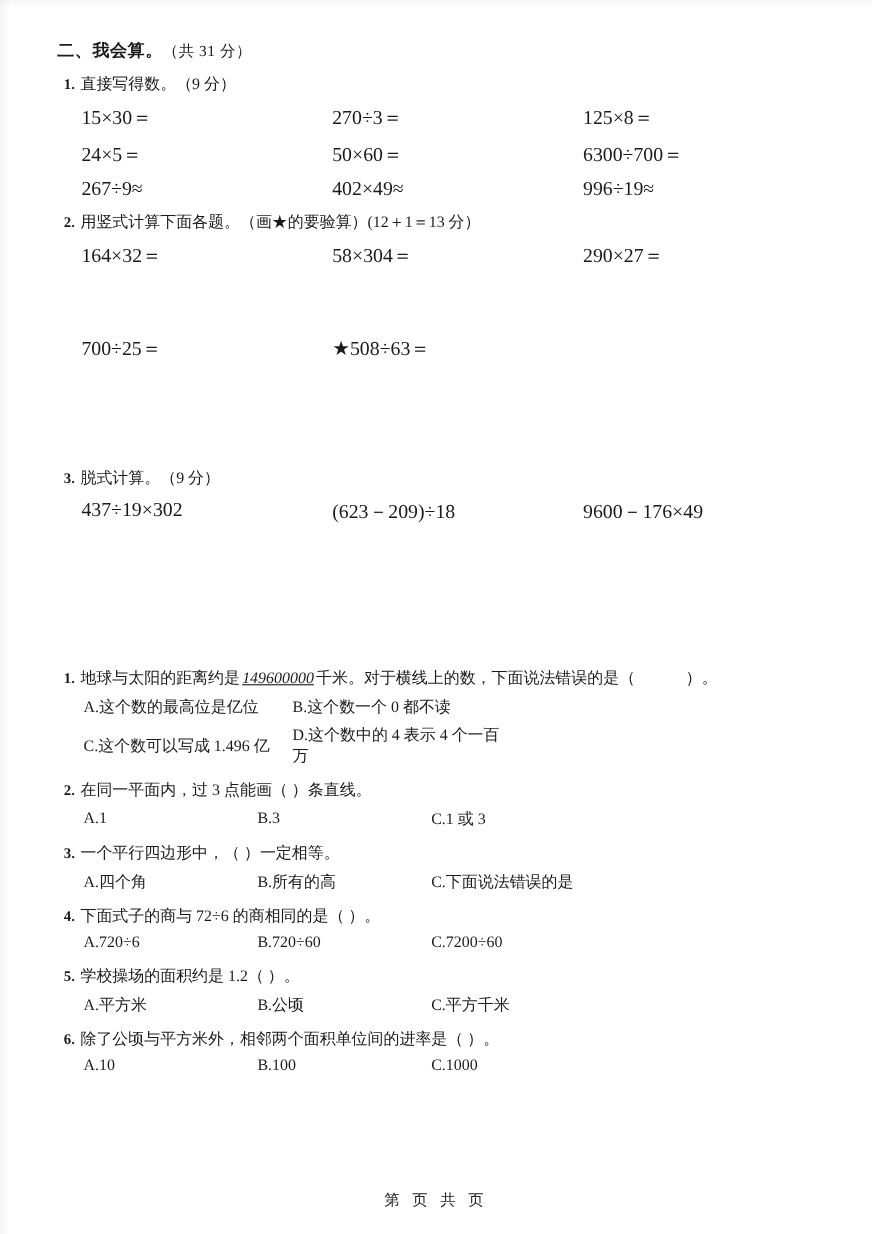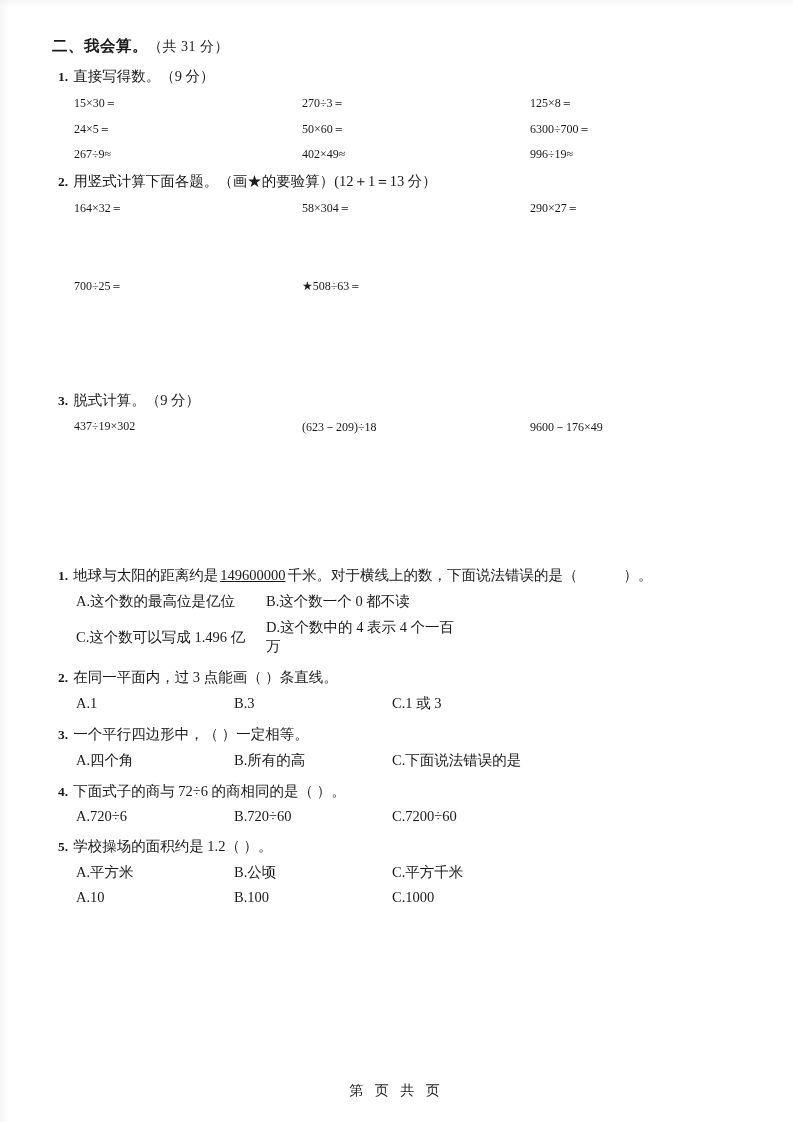--- a/index.html
+++ b/index.html
@@ -54,21 +54,21 @@
   .q-num {
     font-weight: bold;
     font-size: 13.5px;
     margin-right: 5px;
   }
   .q-text { }
 
   .row3 {
     display: flex;
     margin: 9px 0 0 34px;
-    font-size: 12px;
+    font-size: 18px;
   }
   .row3 .cell {
     width: 228px;
     flex: 0 0 228px;
   }
   .spacer-lg { height: 86px; }
 
   .gap-after-vertical { height: 52px; }
 
   .choice-row {
@@ -87,20 +87,21 @@
   .mc-q {
     font-size: 14.5px;
     margin: 12px 0 0 18px;
   }
   .mc-q .q-num {
     font-weight: bold;
   }
   .underlined {
     text-decoration: underline;
     padding: 0 2px;
+    font-style: italic;
   }
   .blank-paren {
     display: inline-block;
     min-width: 46px;
   }
 
   .footer {
     position: absolute;
     left: 0;
     right: 0;
@@ -217,20 +218,23 @@
 
   <div class="mc-q">
     <span class="q-num">5.</span><span>学校操场的面积约是 1.2（        ）。</span>
   </div>
   <div class="choice-row">
     <div class="ch">A.平方米</div>
     <div class="ch">B.公顷</div>
     <div class="ch">C.平方千米</div>
   </div>
 
+  <div class="mc-q">
+    <span class="q-num">6.</span><span>除了公顷与平方米外，相邻两个面积单位间的进率是（        ）。</span>
+  </div>
   <div class="choice-row">
     <div class="ch">A.10</div>
     <div class="ch">B.100</div>
     <div class="ch">C.1000</div>
   </div>
 
   <div class="footer">第 页 共 页</div>
 </div>
 
 </body></html>

